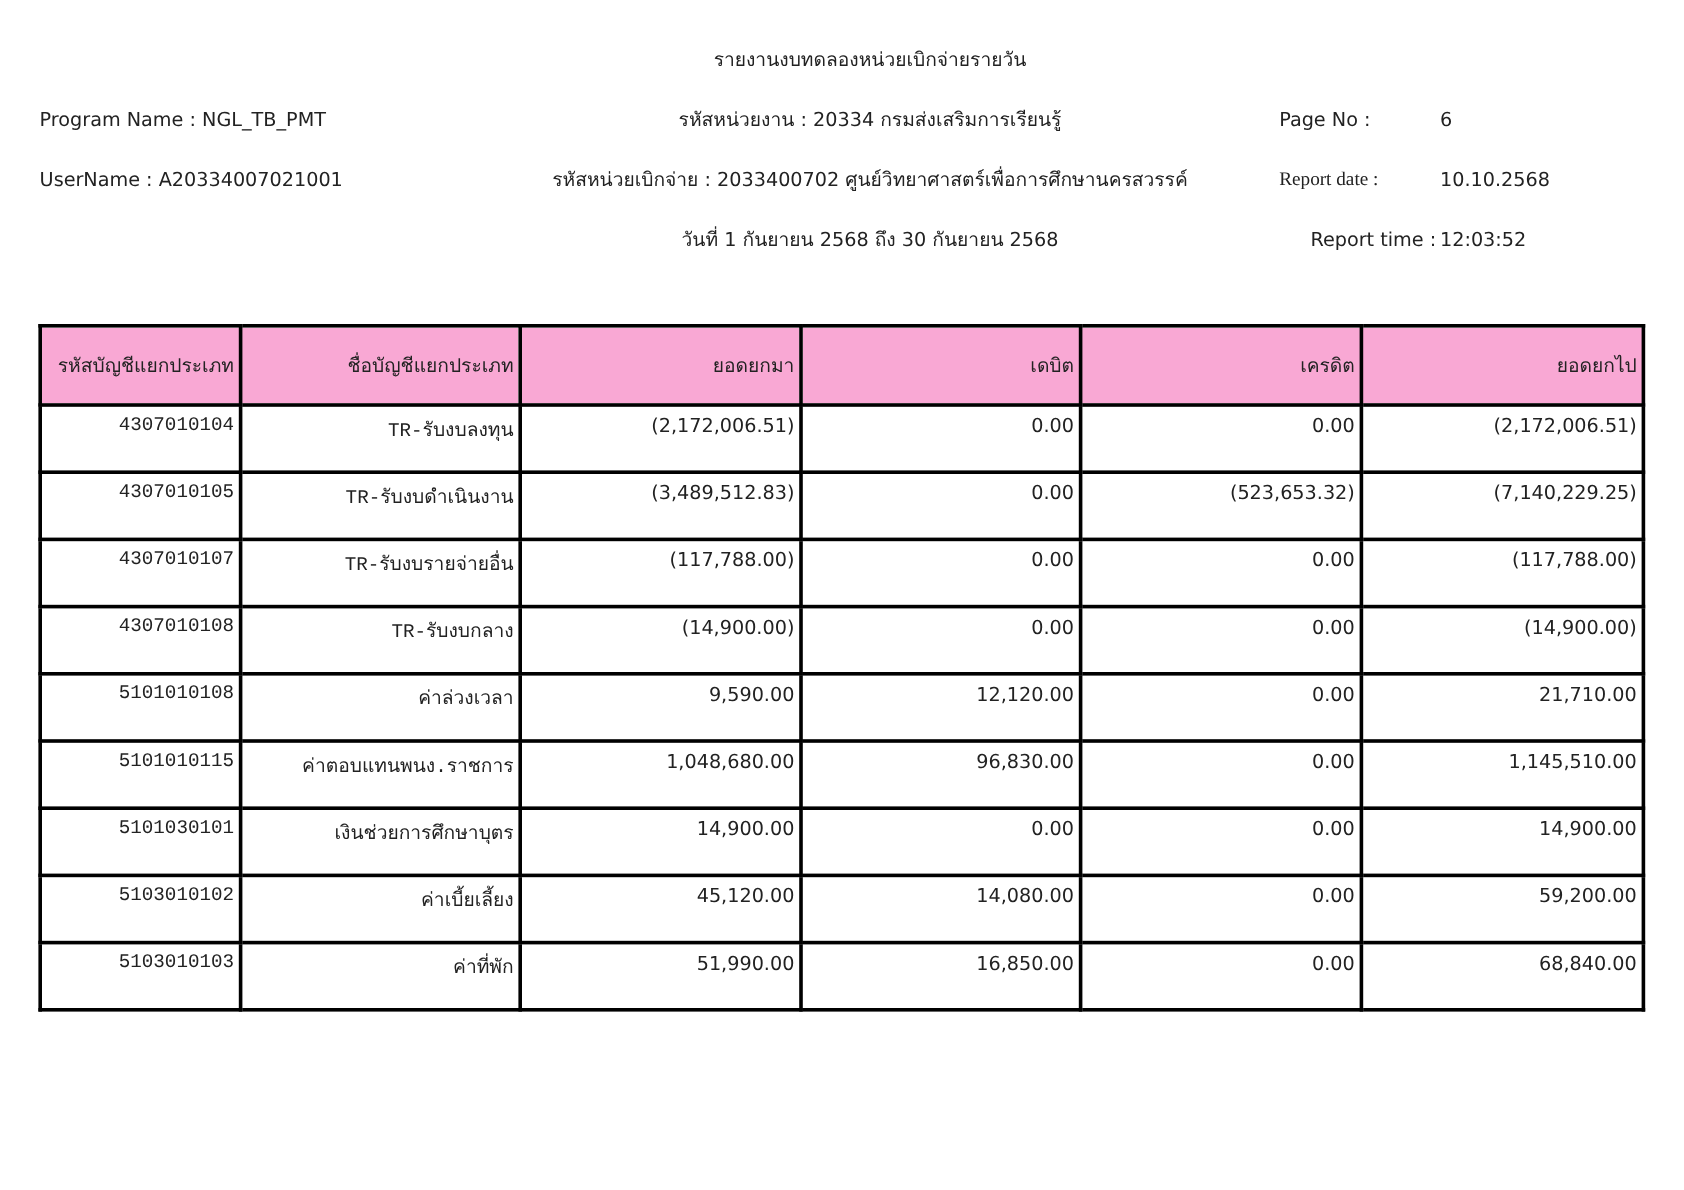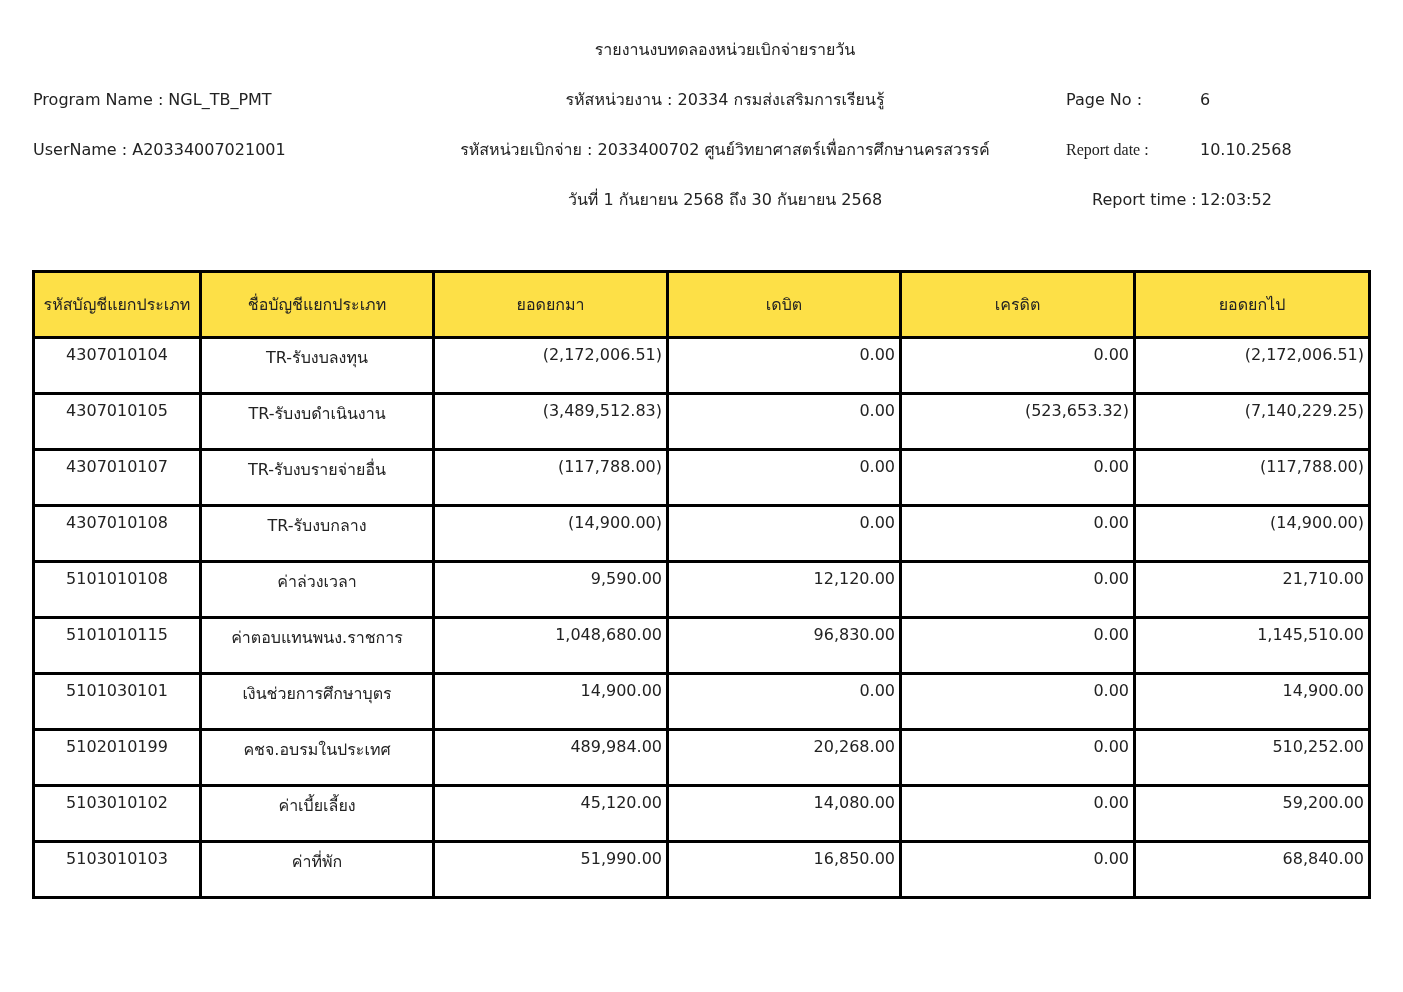--- a/index.html
+++ b/index.html
@@ -20,32 +20,32 @@
   table.report th, table.report td {
     border: 3px solid #000000;
     font-size: 16px;
     font-weight: normal;
     color: #222222;
     padding: 0 4px;
     white-space: nowrap;
     overflow: hidden;
   }
   table.report th {
-    background: #fde047;
+    background: #f9a8d4;
     height: 63px;
-    text-align: center;
+    text-align: right;
     vertical-align: middle;
   }
   table.report td {
     height: 47px;
     vertical-align: top;
     padding-top: 6px;
   }
   td.num { text-align: right; }
-  td.code, td.name { text-align: center; }
+  td.code, td.name { text-align: right; font-family: Liberation Mono, monospace; }
 </style>
 </head>
 <body>
 
 <div class="txt center" style="left:725px; top:40px;">รายงานงบทดลองหน่วยเบิกจ่ายรายวัน</div>
 
 <div class="txt" style="left:33px; top:90px;">Program Name : NGL_TB_PMT</div>
 <div class="txt center" style="left:725px; top:90px;">รหัสหน่วยงาน : 20334 กรมส่งเสริมการเรียนรู้</div>
 <div class="txt" style="left:1066px; top:90px;">Page No :</div>
 <div class="txt" style="left:1200px; top:90px;">6</div>
@@ -129,28 +129,20 @@
       </tr>
       <tr>
         <td class="code">5101030101</td>
         <td class="name">เงินช่วยการศึกษาบุตร</td>
         <td class="num">14,900.00</td>
         <td class="num">0.00</td>
         <td class="num">0.00</td>
         <td class="num">14,900.00</td>
       </tr>
       <tr>
-        <td class="code">5102010199</td>
-        <td class="name">คชจ.อบรมในประเทศ</td>
-        <td class="num">489,984.00</td>
-        <td class="num">20,268.00</td>
-        <td class="num">0.00</td>
-        <td class="num">510,252.00</td>
-      </tr>
-      <tr>
         <td class="code">5103010102</td>
         <td class="name">ค่าเบี้ยเลี้ยง</td>
         <td class="num">45,120.00</td>
         <td class="num">14,080.00</td>
         <td class="num">0.00</td>
         <td class="num">59,200.00</td>
       </tr>
       <tr>
         <td class="code">5103010103</td>
         <td class="name">ค่าที่พัก</td>

